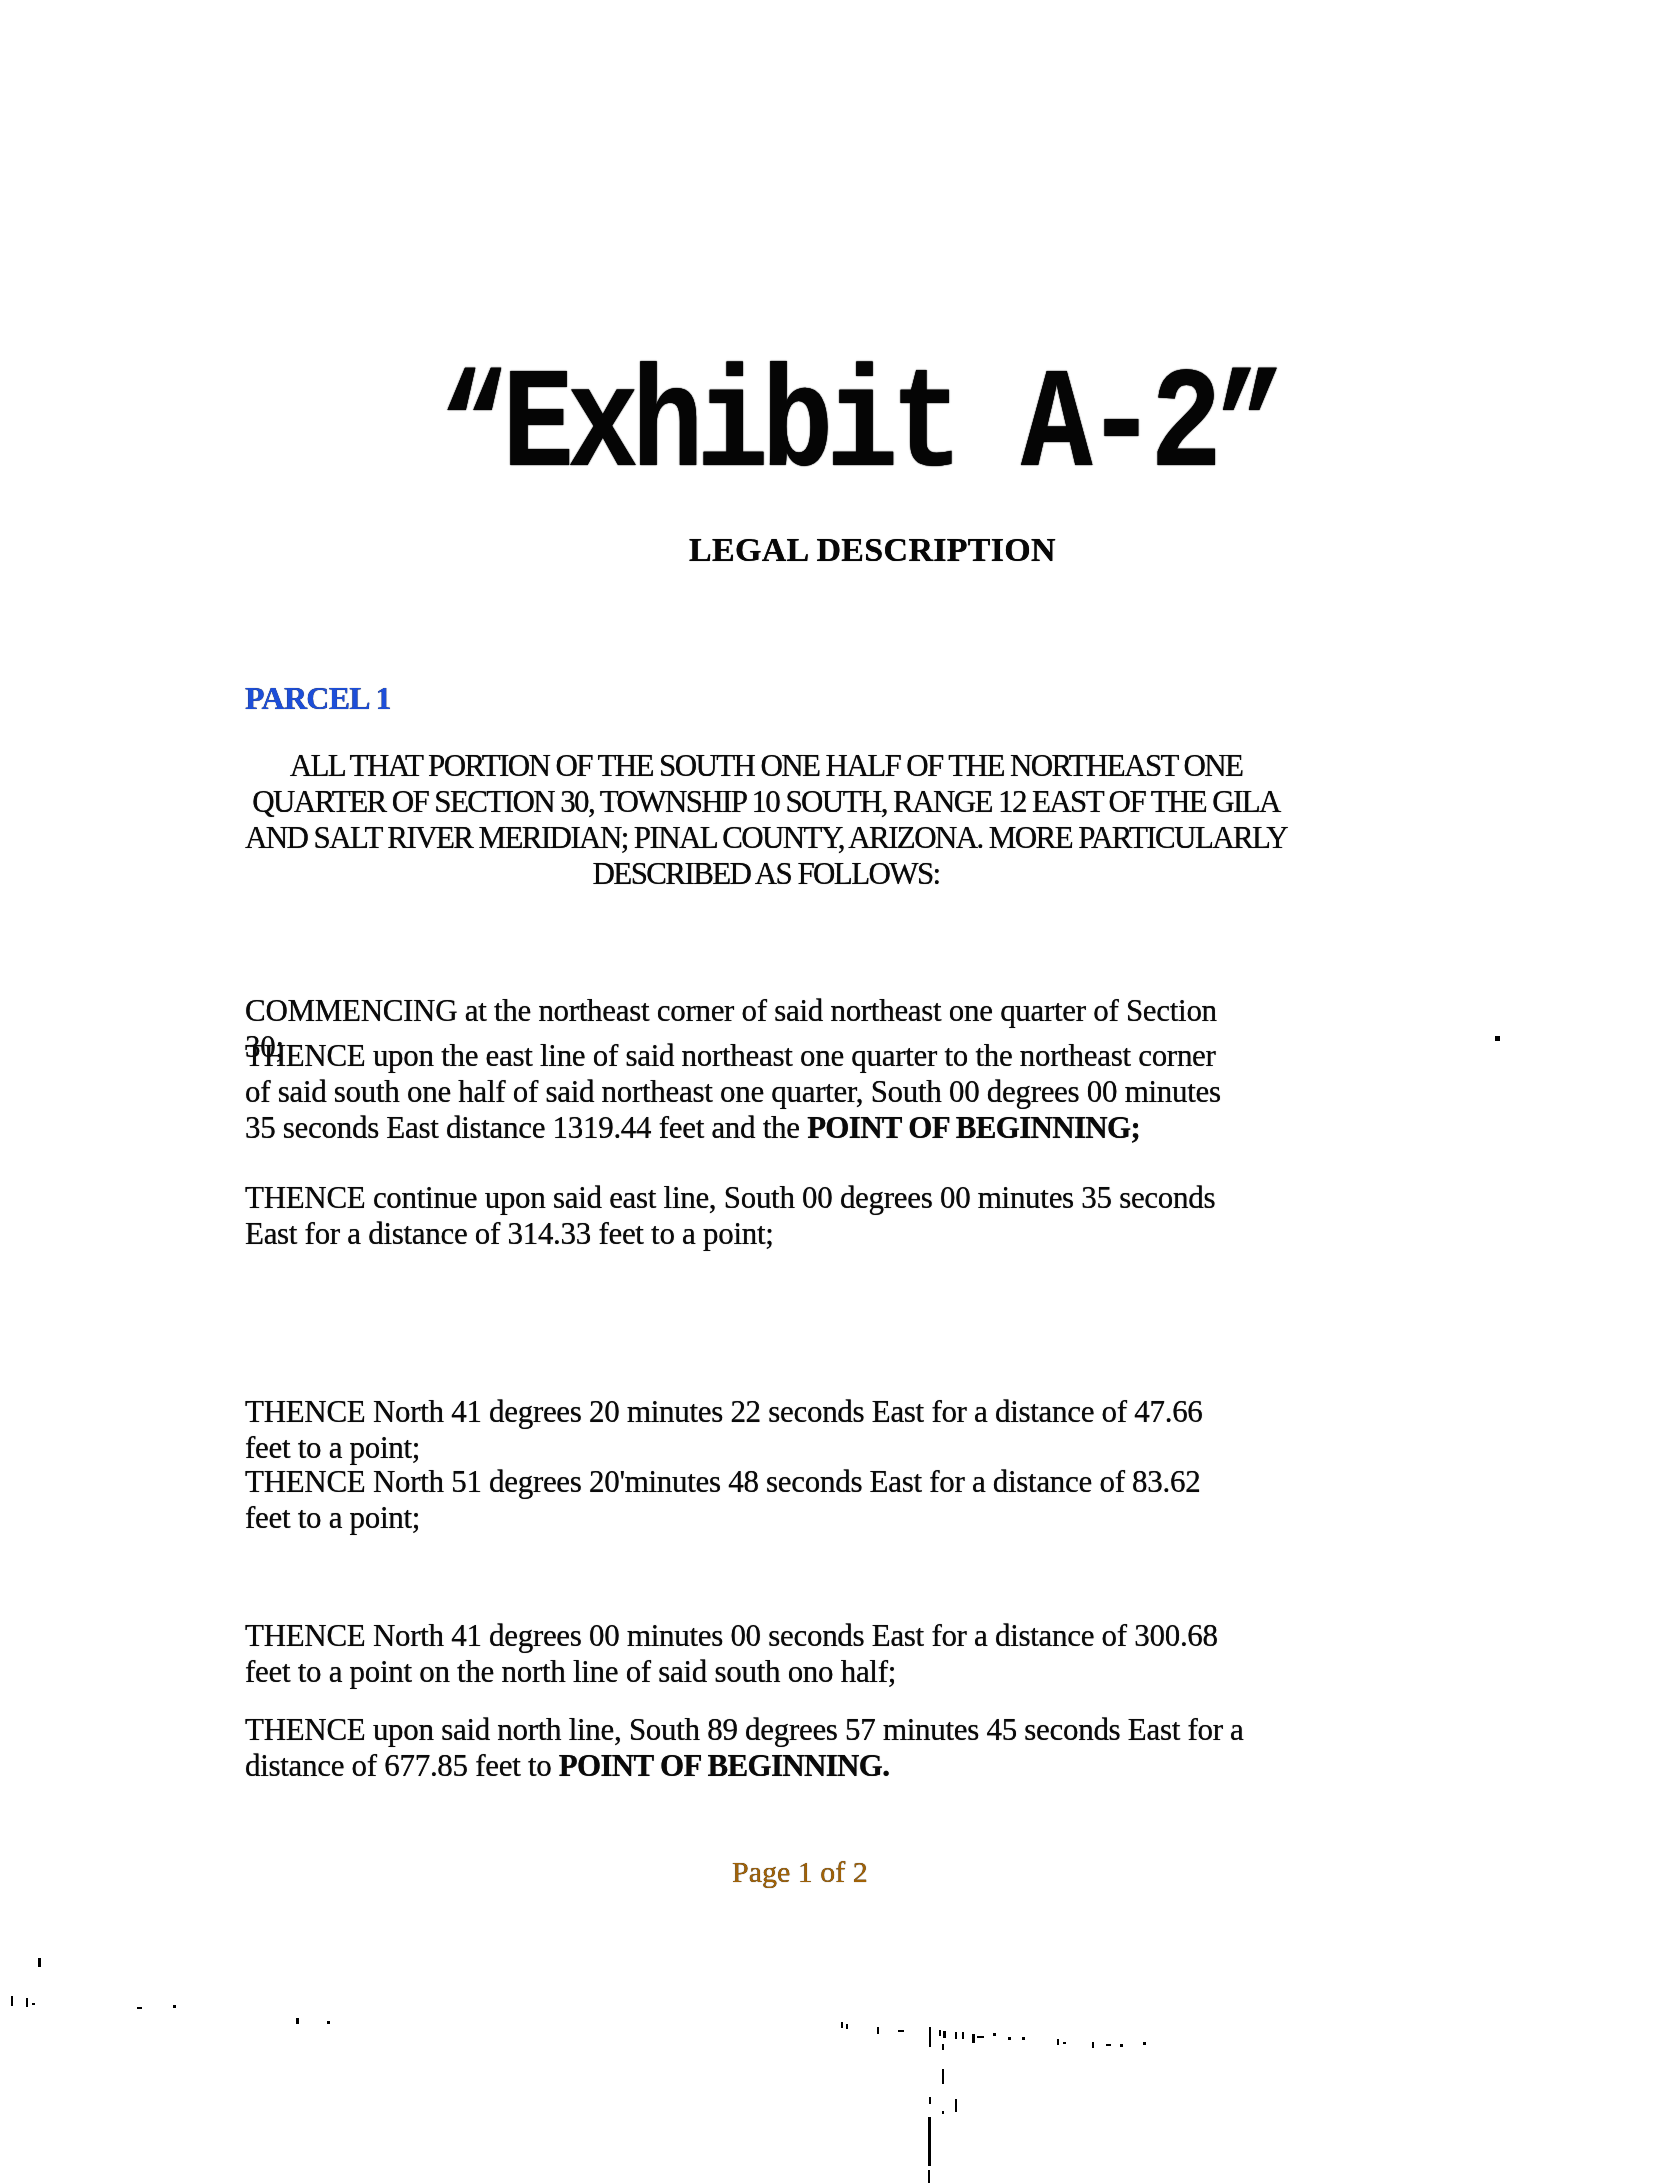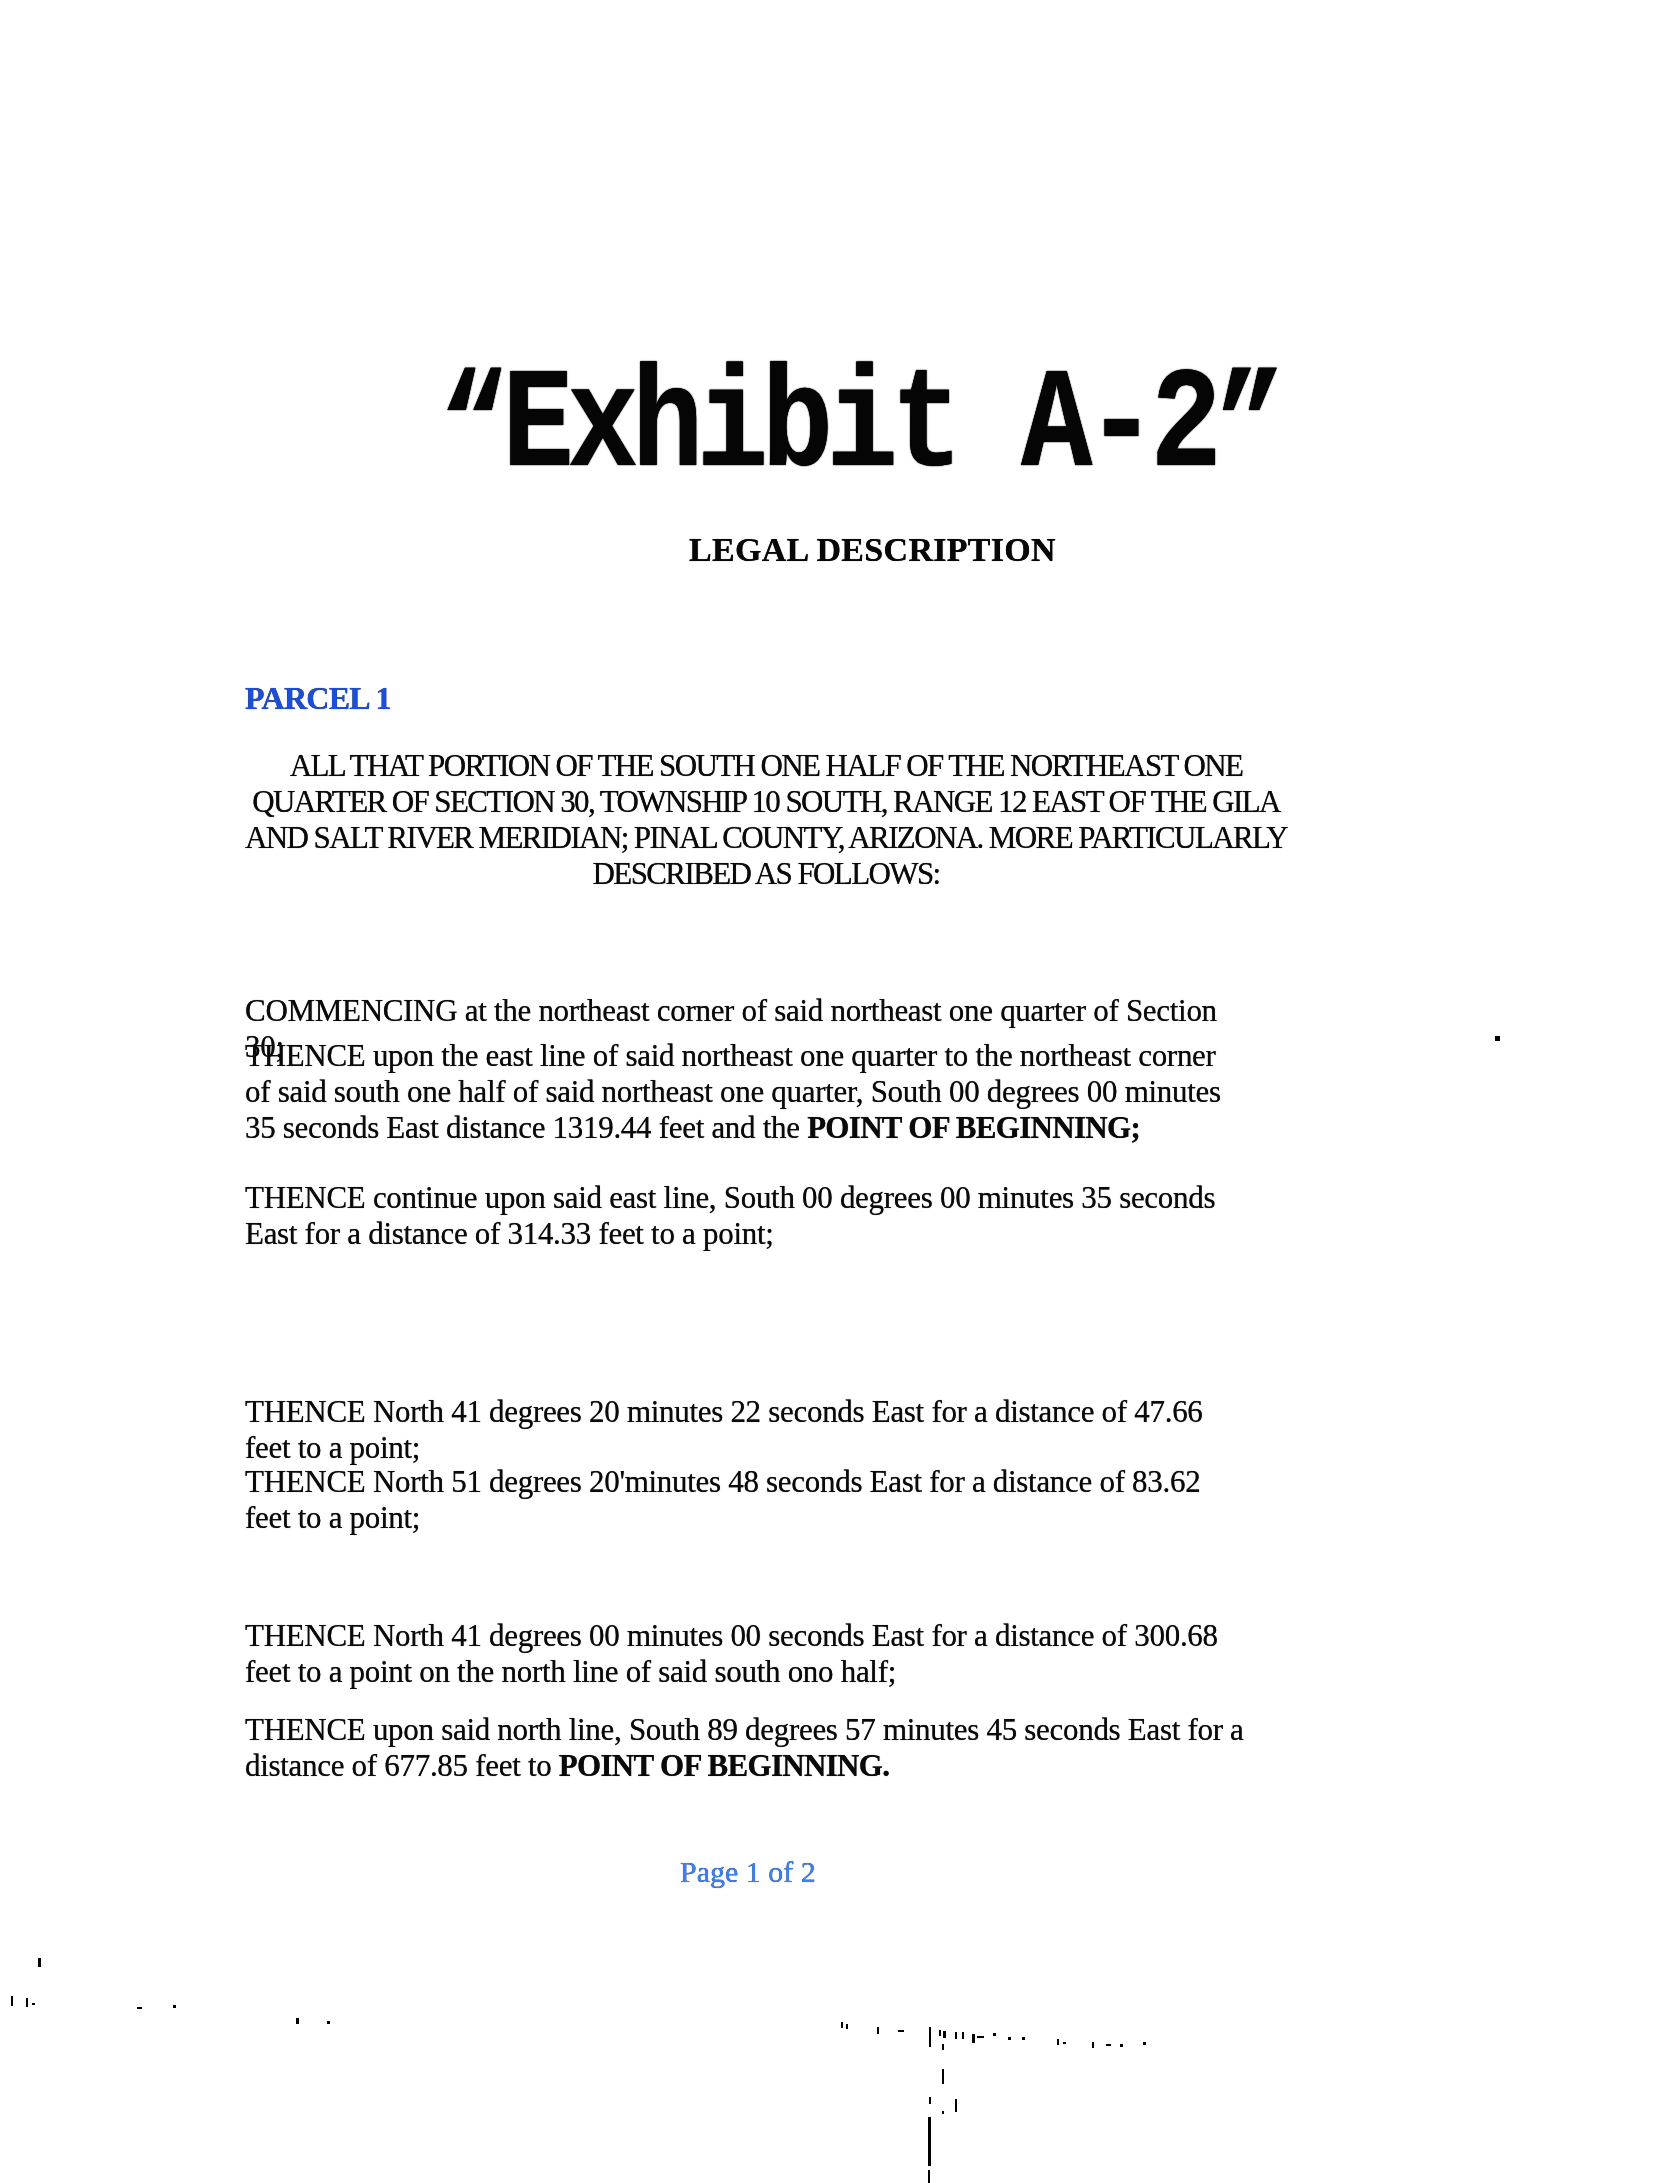--- a/index.html
+++ b/index.html
@@ -64,25 +64,25 @@
     line-height:36px;
     letter-spacing:-0.3px;
     white-space:pre;
     color:#0a0a0a;
     text-shadow:0 0 0.7px rgba(0,0,0,0.85);
   }
   .para.caps{letter-spacing:-1.6px;text-align:center;}
   .para b{font-weight:700;letter-spacing:-0.7px;}
   .footer{
     position:absolute;
-    left:680px;
+    left:732px;
     top:1855px;
     font-size:30px;
     line-height:33px;
-    color:#3b82f6;
+    color:#a16207;
     text-shadow:0 0 0.7px #000;
     white-space:nowrap;
   }
   .artifact{position:absolute;background:#000;display:block;}
 </style>
 </head>
 <body>
 
 <div class="page">
 

